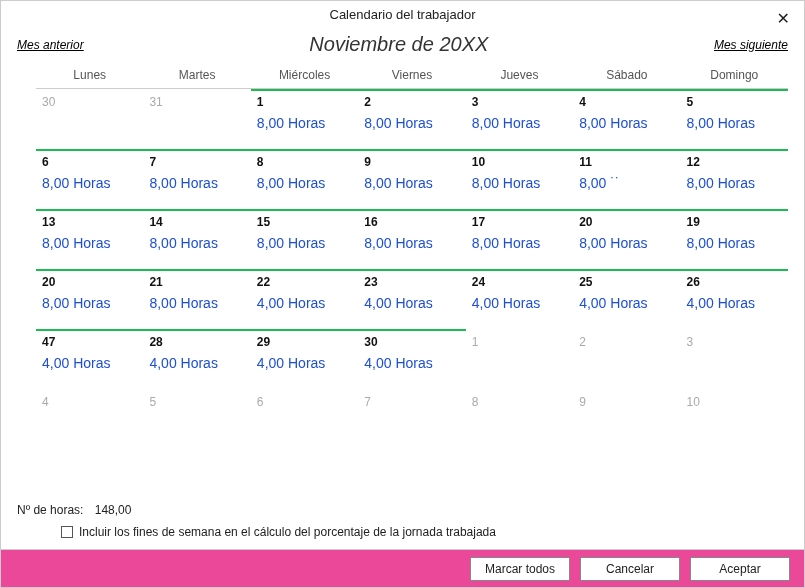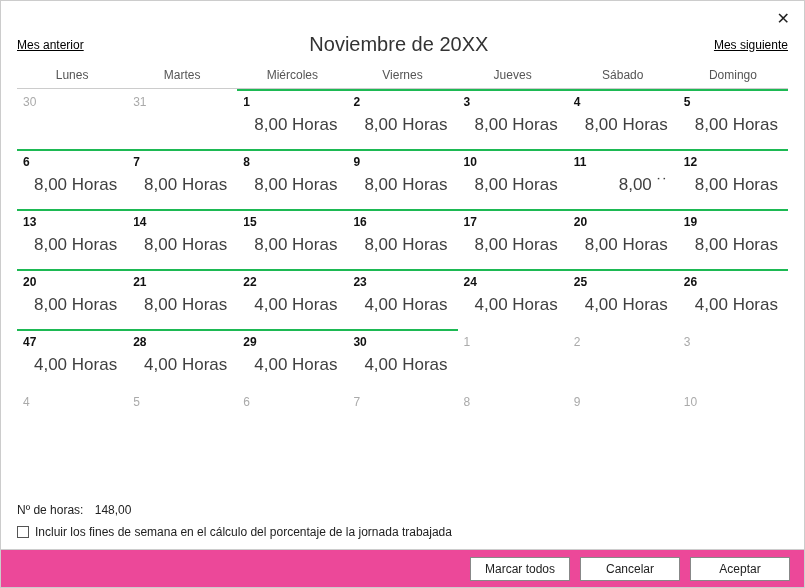--- a/index.html
+++ b/index.html
@@ -28,36 +28,38 @@
     font-size: 16px;
     font-weight: 300;
     cursor: pointer;
     padding: 2px 6px;
   }
   .navbar {
     display: flex;
     align-items: center;
     justify-content: space-between;
     padding: 4px 16px 8px 16px;
+    font-style: italic;
   }
   .navbar a {
     text-decoration: underline;
     color: #000;
     cursor: pointer;
     font-size: 12px;
   }
   .month-title {
     font-size: 20px;
     color: #333;
   }
   .grid {
     display: grid;
     grid-template-columns: repeat(7, 1fr);
     column-gap: 0;
     padding: 0 16px;
+    margin-left: 19px;
   }
   .dayhead {
     text-align: center;
     color: #555;
     font-size: 12px;
     padding: 4px 0 6px 0;
     border-bottom: 1px solid #ccc;
   }
   .cell {
     height: 60px;
@@ -66,36 +68,36 @@
     position: relative;
   }
   .cell.active { border-top: 2px solid #1db954; }
   .daynum {
     font-size: 12px;
     font-weight: bold;
     color: #111;
   }
   .cell .daynum.muted, .cell.muted .daynum { color: #aaa; font-weight: normal; }
   .hours {
-    text-align: right;
-    font-size: 17px;
-    color: #404040;
+    text-align: left;
+    font-size: 14px;
+    color: #1d4ed8;
     padding-top: 6px;
     padding-right: 4px;
   }
   .footer-area {
     position: absolute;
     left: 16px;
     right: 24px;
     bottom: 48px;
     font-size: 12px;
   }
   .total-line { margin-bottom: 8px; }
   .total-line .lbl { margin-right: 8px; }
-  .chk-line { display: flex; align-items: center; gap: 6px; }
+  .chk-line { display: flex; align-items: center; gap: 6px; margin-left: 44px; }
   .chk {
     width: 12px; height: 12px;
     border: 1px solid #555;
     display: inline-block;
     cursor: pointer;
   }
   .button-bar {
     position: absolute;
     left: 0; right: 0; bottom: 0;
     height: 38px;
@@ -116,20 +118,21 @@
     background: #fff;
     font-size: 12px;
     cursor: pointer;
     padding: 0 10px;
   }
 </style>
 </head>
 <body>
 
 <div class="titlebar">
+  <span>Calendario del trabajador</span>
   <span class="close-btn">✕</span>
 </div>
 
 <div class="navbar">
   <a>Mes anterior</a>
   <span class="month-title">Noviembre de 20XX</span>
   <a>Mes siguiente</a>
 </div>
 
 <div class="grid" id="weekday-row">

